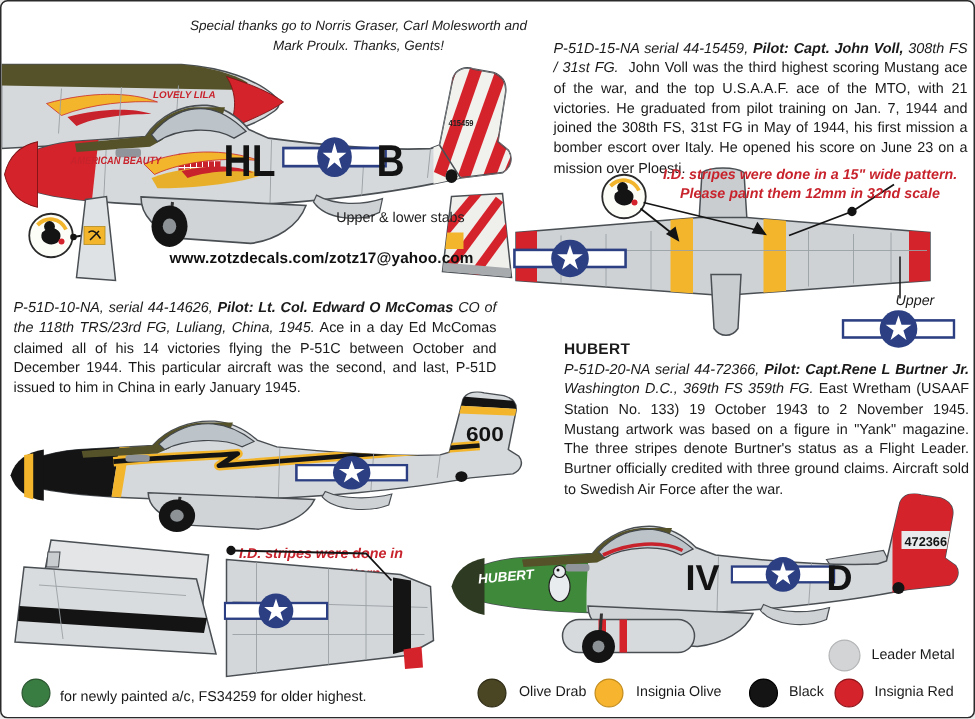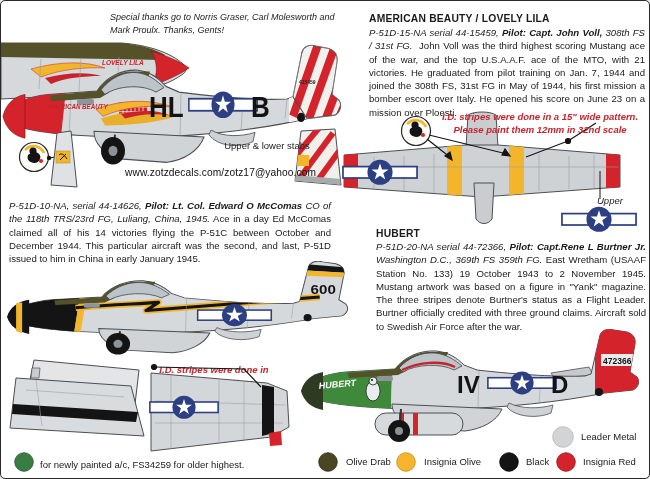--- a/index.html
+++ b/index.html
@@ -9,21 +9,21 @@
     font-family:"Liberation Sans",sans-serif;color:#1a1a1a;overflow:hidden;
   }
   .abs{position:absolute;}
   .para{font-size:9.6px;line-height:13.3px;text-align:justify;}
   .heading{font-size:10.3px;font-weight:bold;letter-spacing:.2px;}
   .ital{font-style:italic;}
   .bold-ital{font-style:italic;font-weight:bold;}
   .thanks{font-size:9px;font-style:italic;line-height:12.5px;color:#222;}
   .rednote{color:#c8232c;font-weight:bold;font-style:italic;font-size:9.5px;line-height:13px;text-align:center;}
   .smallnote{font-size:9.5px;line-height:13px;color:#222;}
-  .website{font-size:10.2px;font-weight:normal;color:#111;letter-spacing:.1px;margin-left:12px;}
+  .website{font-size:10.2px;font-weight:bold;color:#111;letter-spacing:.1px;}
   .swlabel{font-size:9.5px;color:#1a1a1a;}
   svg{display:block;}
   svg text{font-family:"Liberation Sans",sans-serif;}
   .code-txt{font-weight:bold;fill:#131313;}
   .script-red{font-weight:bold;font-style:italic;fill:#c8232c;}
 </style>
 </head>
 <body>
 
 <div class="sheet">
@@ -54,23 +54,22 @@
         <path d="M-6,-2 C-9,6 4,9 6,2 C8,-3 2,-6 -2,-5 Z" fill="#141414"></path>
         <circle cx="7" cy="4" r="2" fill="#d5232b"></circle>
       </g>
       <g id="patchArt">
         <rect x="-7" y="-6" width="14" height="12" fill="#f2b52c" stroke="#b8922a" stroke-width="0.6"></rect>
         <path d="M-4,-2 C-1,-5 2,-1 4,2 M-3,3 L3,-3" stroke="#141414" stroke-width="1" fill="none"></path>
       </g>
     </defs>
   </svg>
 
-  <div class="abs thanks" style="left:109px;top:10px;width:236px;">Special thanks go to Norris Graser, Carl Molesworth and Mark Proulx. Thanks, Gents!</div>
-
-  <div class="abs heading" style="left:368px;top:12px;">AMERICAN BEAUTY / LOVELY LILA</div>
+  <div class="abs thanks" style="left:120px;top:10px;width:236px;text-align:center;">Special thanks go to Norris Graser, Carl Molesworth and Mark Proulx. Thanks, Gents!</div>
+
   <div class="abs para" style="left:368px;top:25px;width:276px;"><span class="ital">P-51D-15-NA serial 44-15459,</span> <span class="bold-ital">Pilot: Capt. John Voll,</span> <span class="ital">308th FS / 31st FG.</span>&nbsp; <span>John Voll was the third highest scoring Mustang ace of the war, and the top U.S.A.A.F. ace of the MTO, with 21 victories. He graduated from pilot training on Jan. 7, 1944 and joined the 308th FS, 31st FG in May of 1944, his first mission a bomber escort over Italy. He opened his score on June 23 on a mission over Ploesti.</span></div>
 
   <svg class="abs" style="left:0;top:36px;" width="350" height="162" viewBox="0 0 350 162">
 
     <g>
       <path d="M0,6 L120,6 C148,8 170,16 182,27 C186,30 186,34 182,37 C170,46 152,52 132,55 L0,62 Z" fill="#d6d9db" stroke="#4a4f54" stroke-width="1"></path>
       <path d="M0,6 L120,6 C140,8 154,12 164,18 L162,23 L0,20 Z" fill="#55522a"></path>
       <path d="M150,14 C166,19 180,25 188,31 C180,37 166,43 151,49 C157,38 157,25 150,14 Z" fill="#d5232b" stroke="#7e1417" stroke-width="0.6"></path>
       <path d="M30,32 C58,24 86,24 104,31 C86,30 60,32 40,40 Z" fill="#f2b52c" stroke="#c8232c" stroke-width="0.5"></path>
       <path d="M44,41 C66,35 88,35 100,39 C84,39 62,41 50,47 Z" fill="#c8232c"></path>

